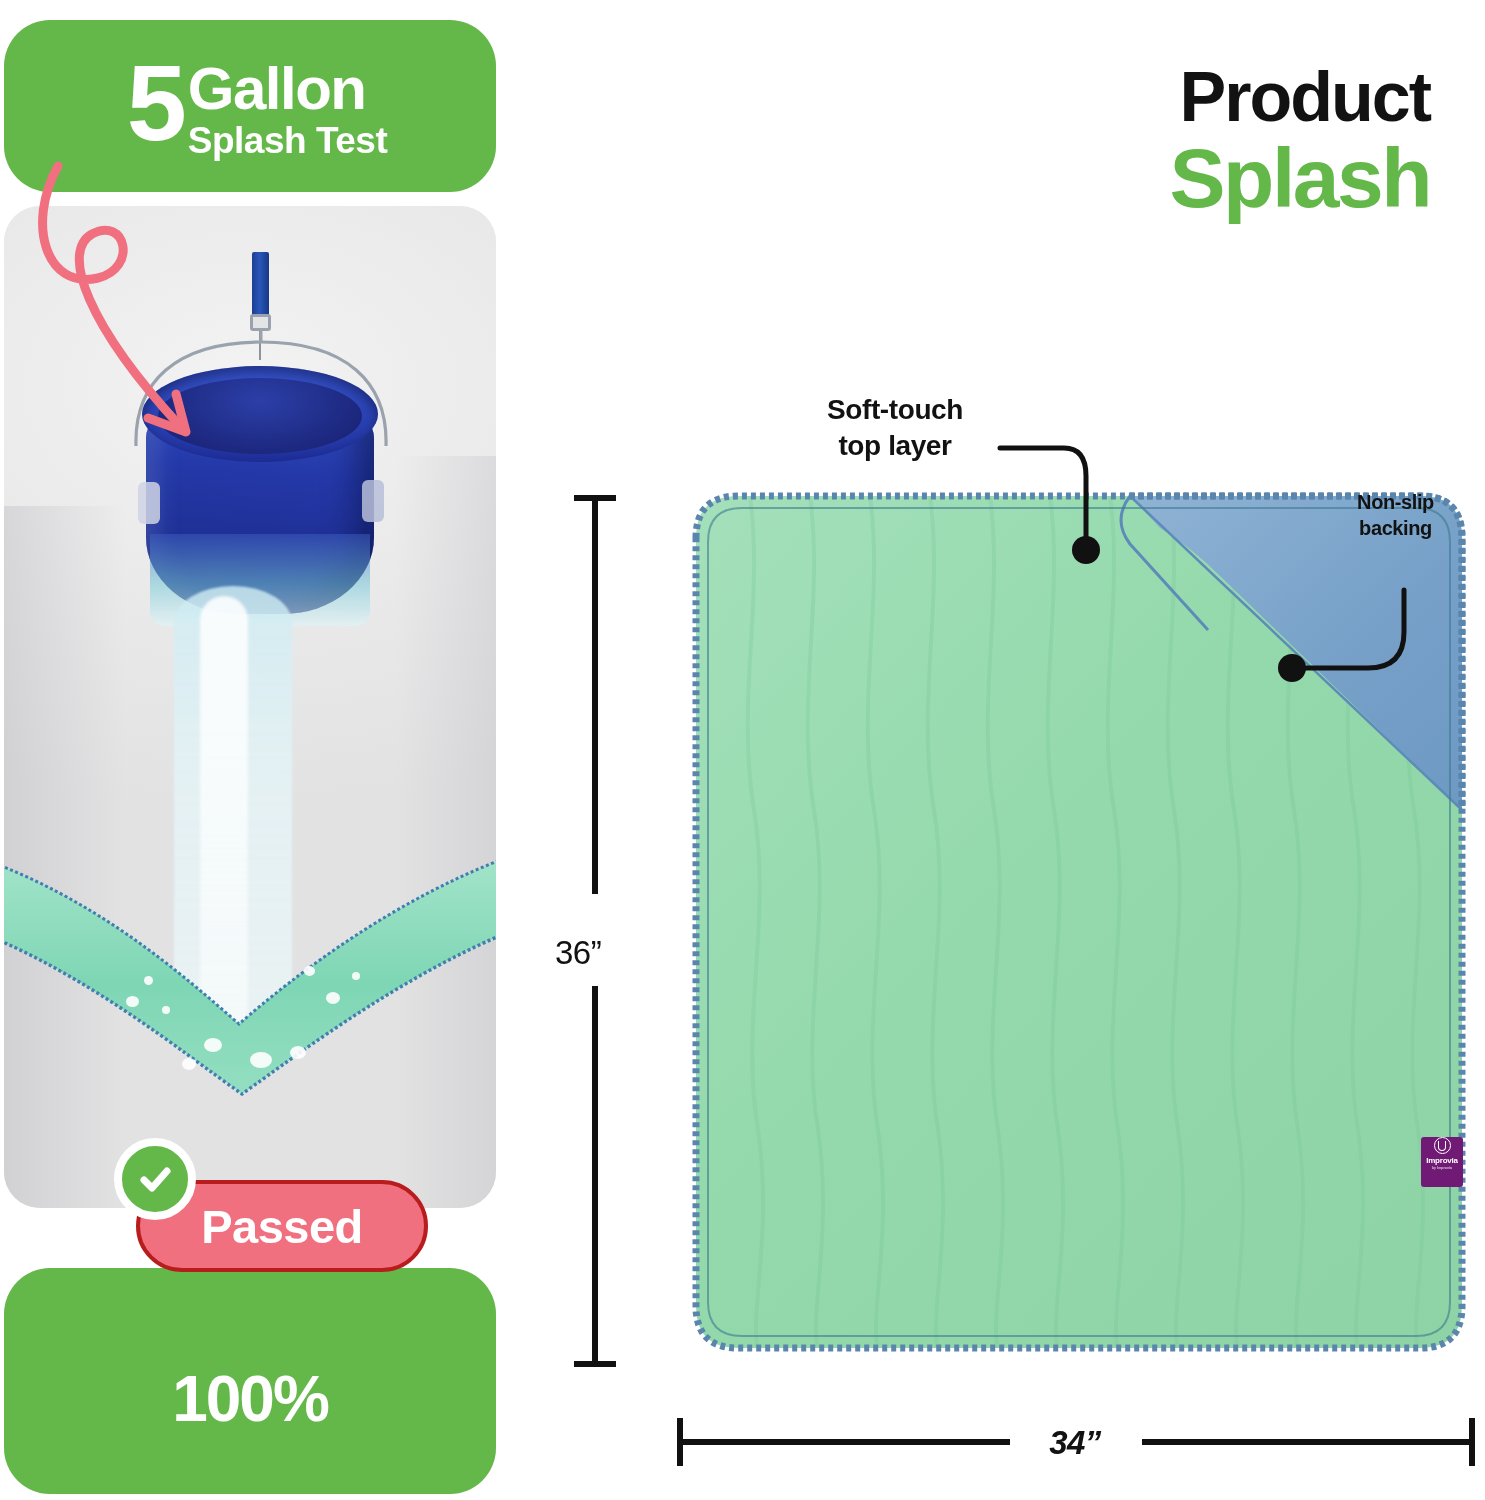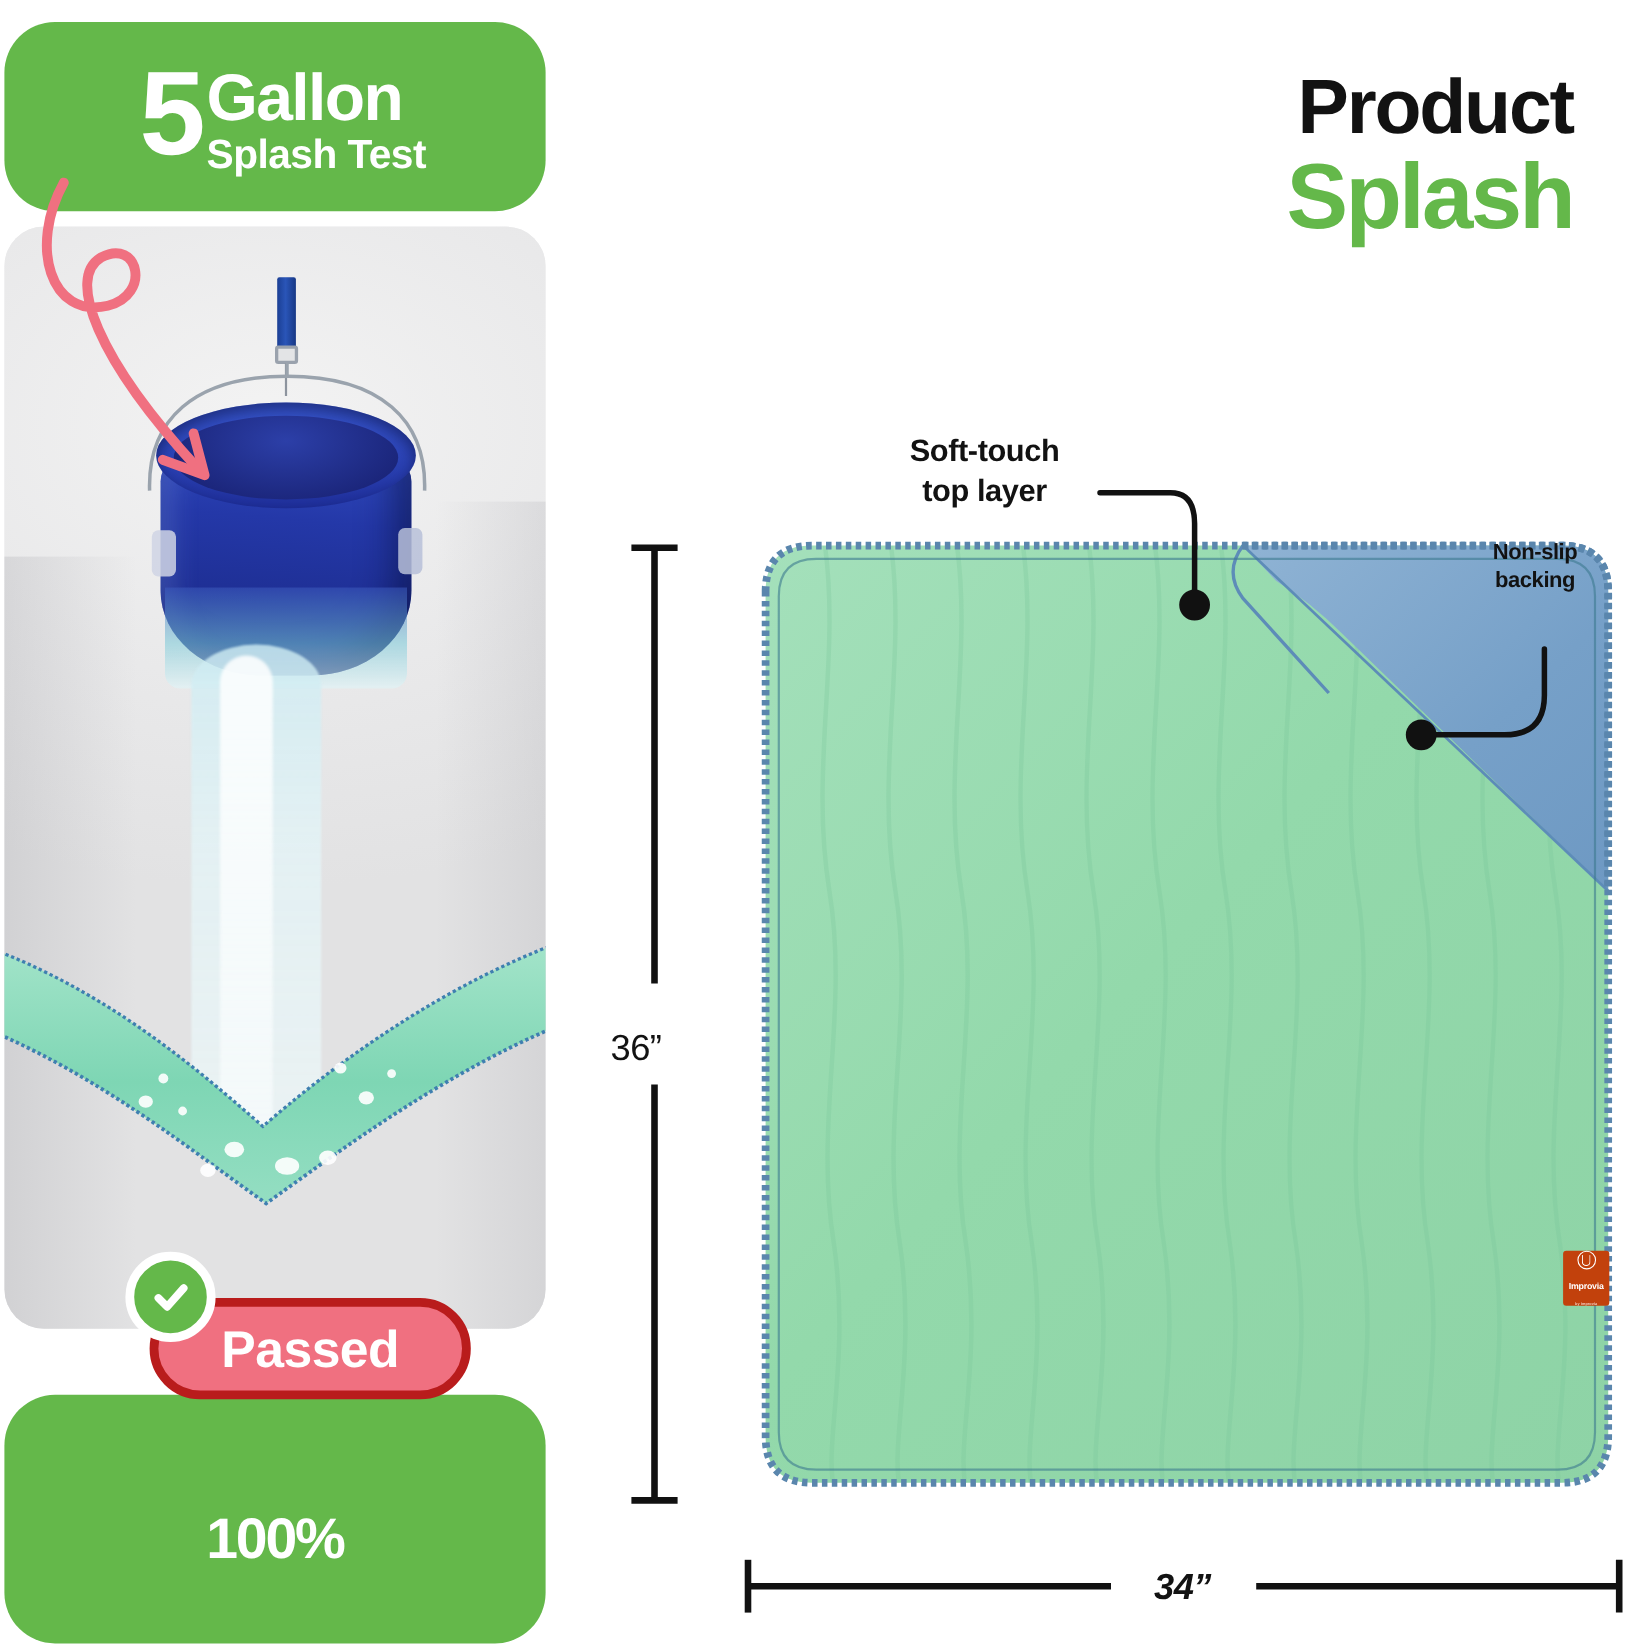--- a/index.html
+++ b/index.html
@@ -220,21 +220,21 @@
     left: 110px; top: 1136px;
     z-index: 12;
     width: 330px; height: 160px;
   }
   #passed-pill {
     position: absolute;
     left: 26px; top: 44px;
     width: 292px; height: 92px;
     background: #f07080;
     border-radius: 46px;
-    border: 8px solid #b91c1c;
+    border: 4px solid #b91c1c;
     display: flex;
     align-items: center;
     justify-content: center;
   }
   #passed-label {
     color: #ffffff;
     font-size: 47px;
     font-weight: 800;
     letter-spacing: -0.5px;
     line-height: 1;
@@ -262,21 +262,21 @@
     border-radius: 46px;
     z-index: 6;
     display: flex;
     flex-direction: column;
     align-items: center;
     justify-content: center;
     padding-top: 36px;
   }
   #leak-num {
     color: #ffffff;
-    font-size: 52px;
+    font-size: 64px;
     font-weight: 800;
     line-height: 1;
     letter-spacing: -2px;
   }
   #leak-sub {
     color: #ffffff;
     font-size: 45px;
     font-weight: 700;
     line-height: 1.05;
     letter-spacing: -0.8px;
@@ -353,26 +353,26 @@
     font-weight: 700;
     letter-spacing: -0.5px;
     font-style: italic;
   }
 
   
   #brand-tag {
     position: absolute;
     left: 1421px; top: 1137px;
     width: 42px; height: 50px;
-    background: #c2410c;
+    background: #701a75;
     border-radius: 3px;
     display: flex;
     flex-direction: column;
     align-items: center;
-    justify-content: space-between;
+    justify-content: flex-start;
     z-index: 9;
   }
   #brand-mark {
     width: 17px; height: 17px;
     border: 1.6px solid #ffffff;
     border-radius: 50%;
     position: relative;
     margin-bottom: 3px;
   }
   #brand-mark::after {

